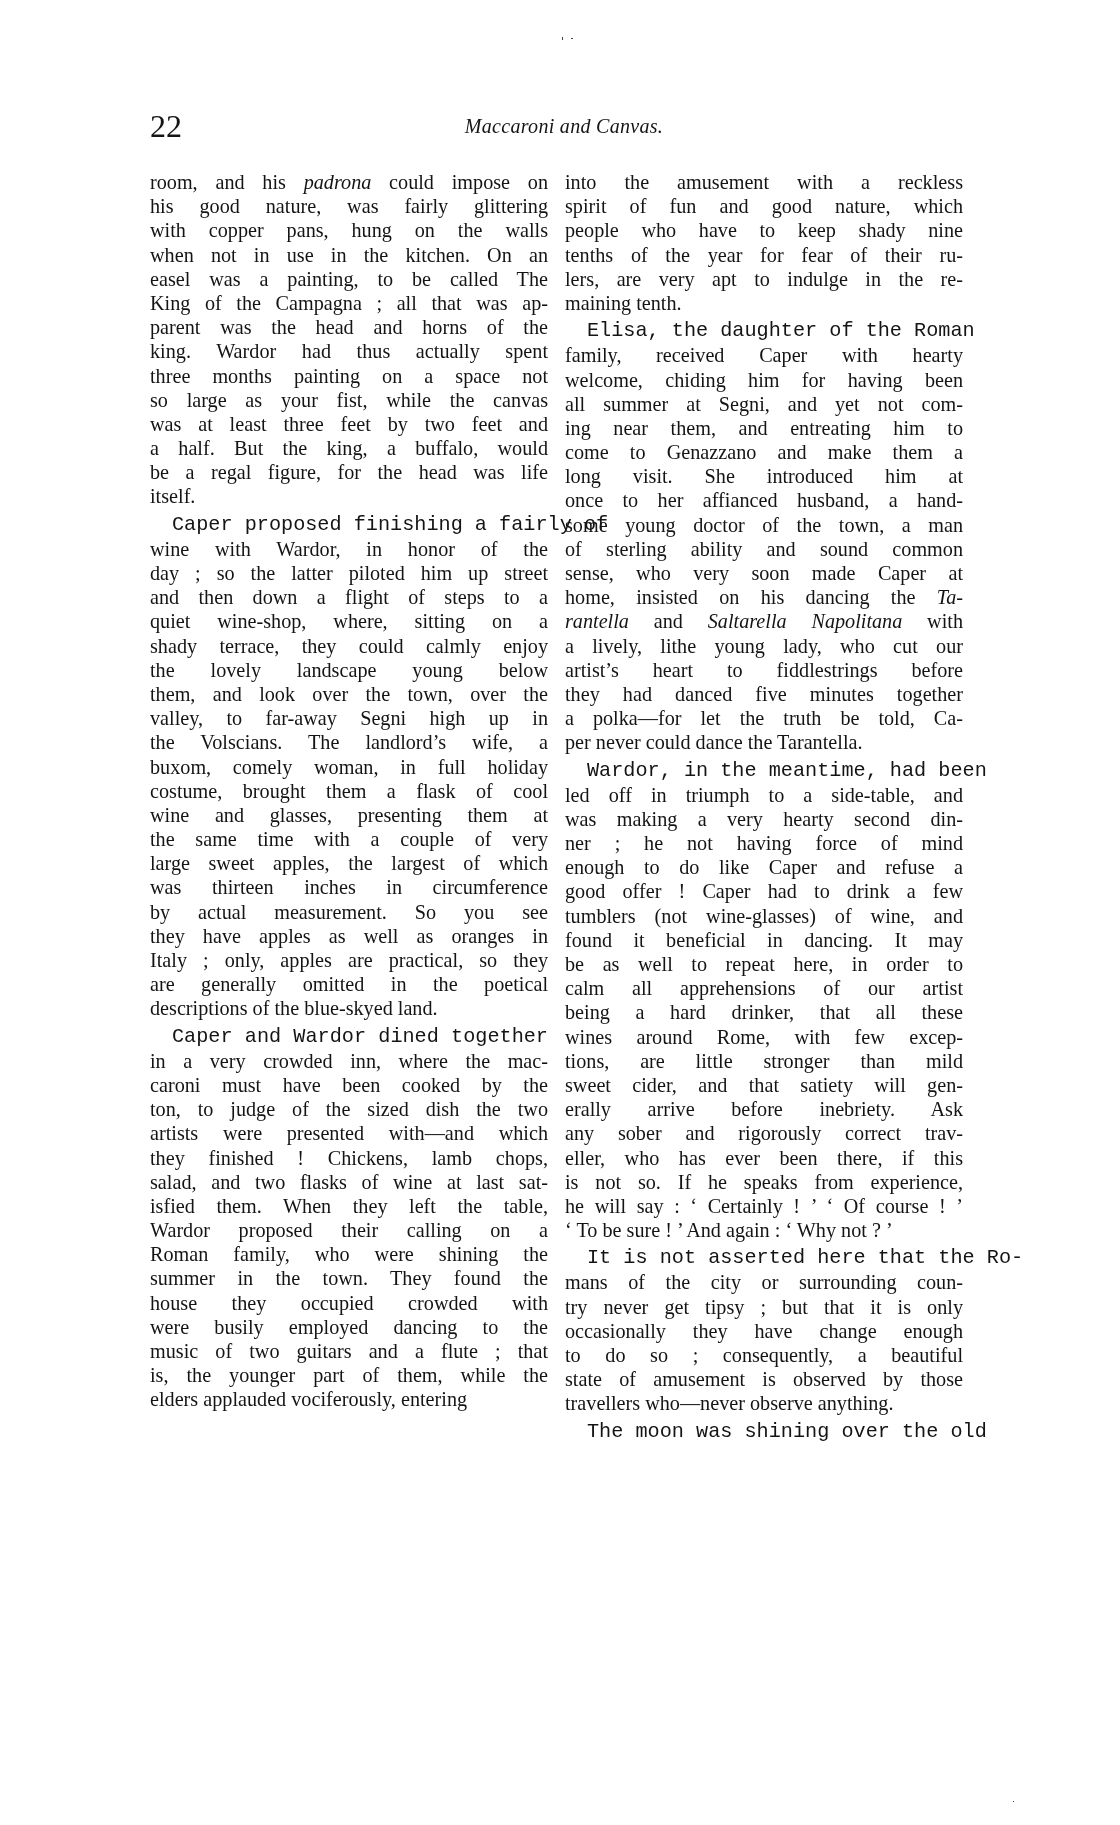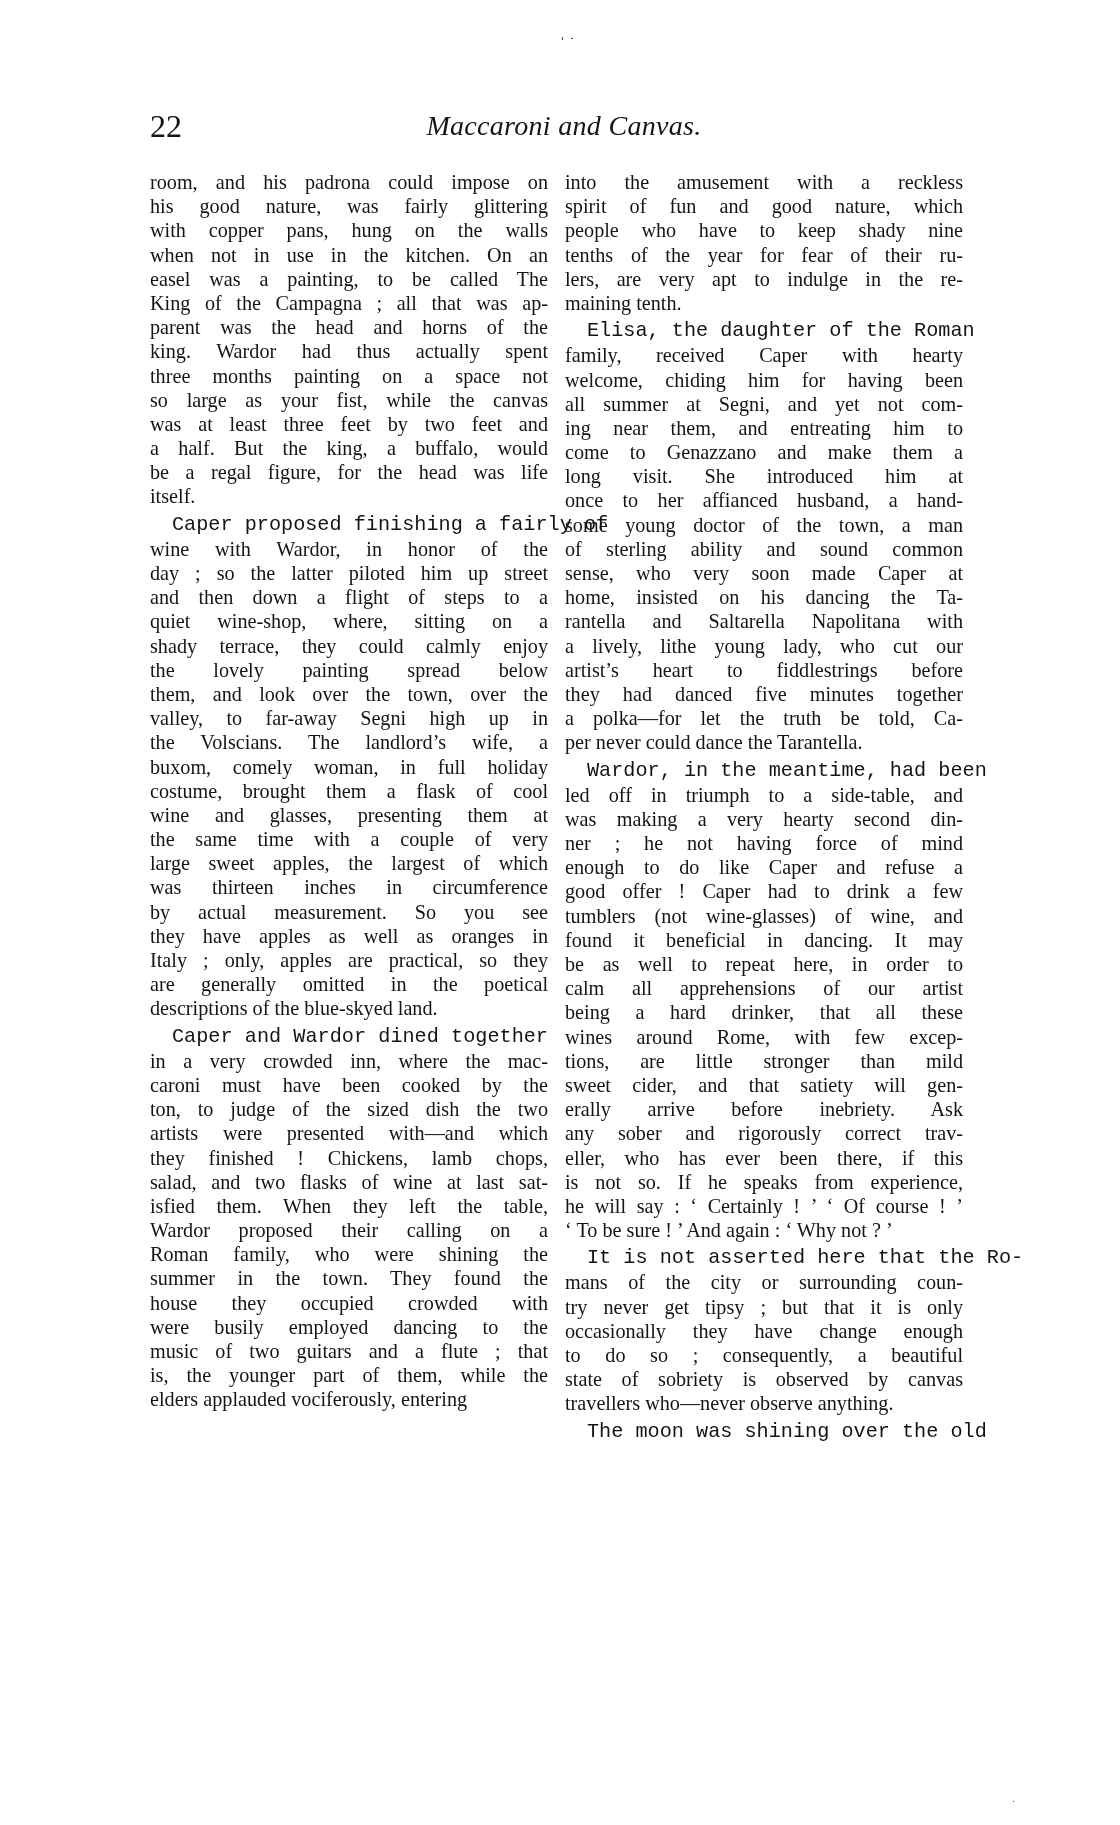--- a/index.html
+++ b/index.html
@@ -35,21 +35,21 @@
       font-size: 32px;
       line-height: 36px;
     }
     .running-title {
       position: absolute;
       left: 0;
       right: 0;
       top: 0;
       text-align: center;
       font-style: italic;
-      font-size: 28px;
+      font-size: 20px;
       line-height: 36px;
       letter-spacing: 0.3px;
     }
     .column {
       position: absolute;
       top: 170px;
       width: 398px;
       font-size: 20.2px;
       line-height: 24.2px;
       text-align: justify;
@@ -66,21 +66,21 @@
       text-align: justify;
       text-align-last: justify;
       white-space: nowrap;
       height: 24.2px;
       overflow: visible;
     }
     .line.last {
       text-align-last: left;
     }
     .line.indent-line { padding-left: 22px; font-family: Liberation Mono, monospace; }
-    .line span.it { }
+    .line span.it { font-style: italic; }
     .speck {
       position: absolute;
       background: #444;
     }
   </style>
 </head>
 <body>
 
 <div class="page">
   <div class="speck" style="left:562px;top:37px;width:1px;height:3px;"></div>
@@ -109,21 +109,21 @@
         <span class="line"><span>be a regal figure, for the head was life</span></span>
         <span class="line last"><span>itself.</span></span>
       </div>
       <div class="para">
         <span class="line indent-line"><span>Caper proposed finishing a fairly of</span></span>
         <span class="line"><span>wine with Wardor, in honor of the</span></span>
         <span class="line"><span>day ; so the latter piloted him up street</span></span>
         <span class="line"><span>and then down a flight of steps to a</span></span>
         <span class="line"><span>quiet wine-shop, where, sitting on a</span></span>
         <span class="line"><span>shady terrace, they could calmly enjoy</span></span>
-        <span class="line"><span>the lovely painting spread below</span></span>
+        <span class="line"><span>the lovely landscape young below</span></span>
         <span class="line"><span>them, and look over the town, over the</span></span>
         <span class="line"><span>valley, to far-away Segni high up in</span></span>
         <span class="line"><span>the Volscians.  The landlord’s wife, a</span></span>
         <span class="line"><span>buxom, comely woman, in full holiday</span></span>
         <span class="line"><span>costume, brought them a flask of cool</span></span>
         <span class="line"><span>wine and glasses, presenting them at</span></span>
         <span class="line"><span>the same time with a couple of very</span></span>
         <span class="line"><span>large sweet apples, the largest of which</span></span>
         <span class="line"><span>was thirteen inches in circumference</span></span>
         <span class="line"><span>by actual measurement.  So you see</span></span>
@@ -201,20 +201,20 @@
         <span class="line"><span>is not so.  If he speaks from experience,</span></span>
         <span class="line"><span>he will say :  ‘ Certainly ! ’  ‘ Of course ! ’</span></span>
         <span class="line last"><span>‘ To be sure ! ’  And again : ‘ Why not ? ’</span></span>
       </div>
       <div class="para">
         <span class="line indent-line"><span>It is not asserted here that the Ro-</span></span>
         <span class="line"><span>mans of the city or surrounding coun-</span></span>
         <span class="line"><span>try never get tipsy ;  but that it is only</span></span>
         <span class="line"><span>occasionally they have change enough</span></span>
         <span class="line"><span>to do so ;  consequently, a beautiful</span></span>
-        <span class="line"><span>state of sobriety is observed by canvas</span></span>
+        <span class="line"><span>state of amusement is observed by those</span></span>
         <span class="line last"><span>travellers who—never observe anything.</span></span>
       </div>
       <div class="para">
         <span class="line last indent-line"><span>The moon was shining over the old</span></span>
       </div>
     </div>
 </div>
 
 </body></html>

